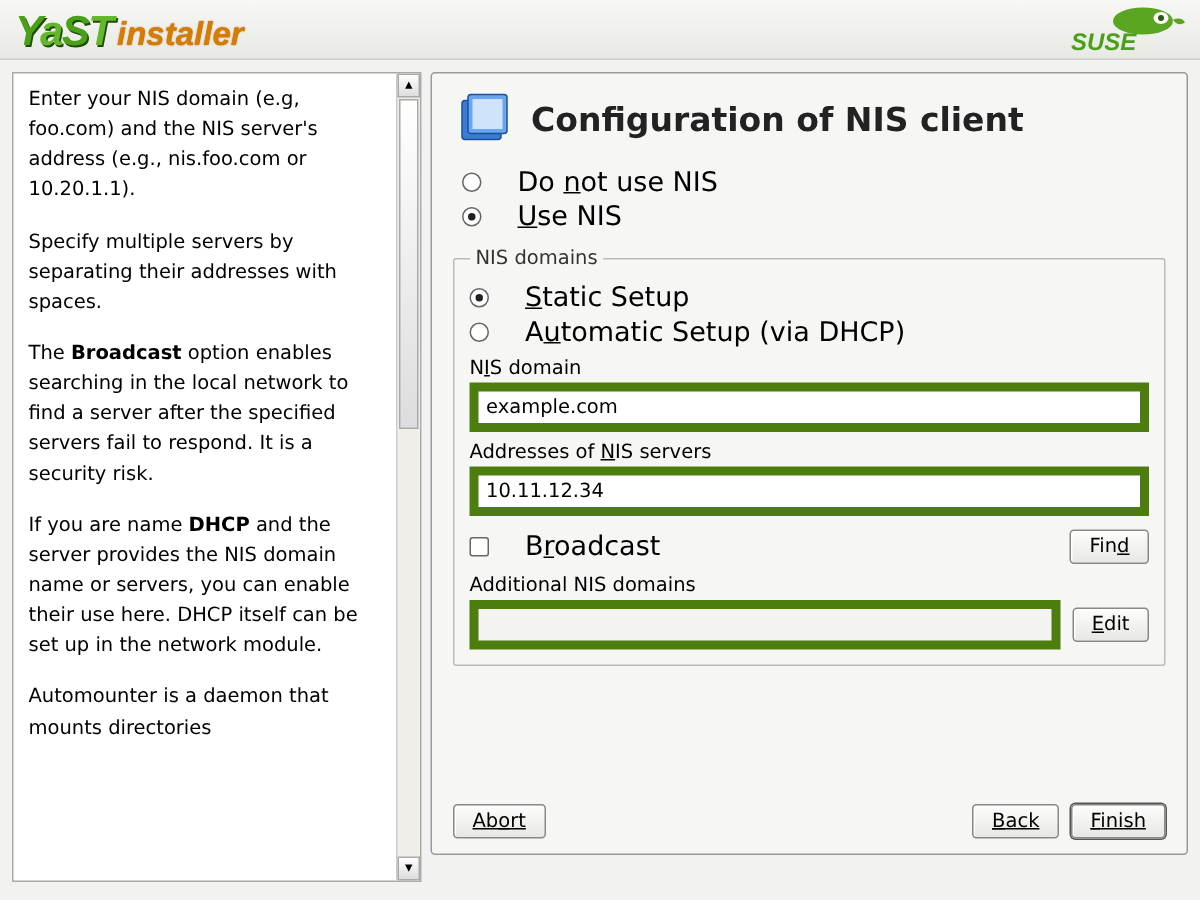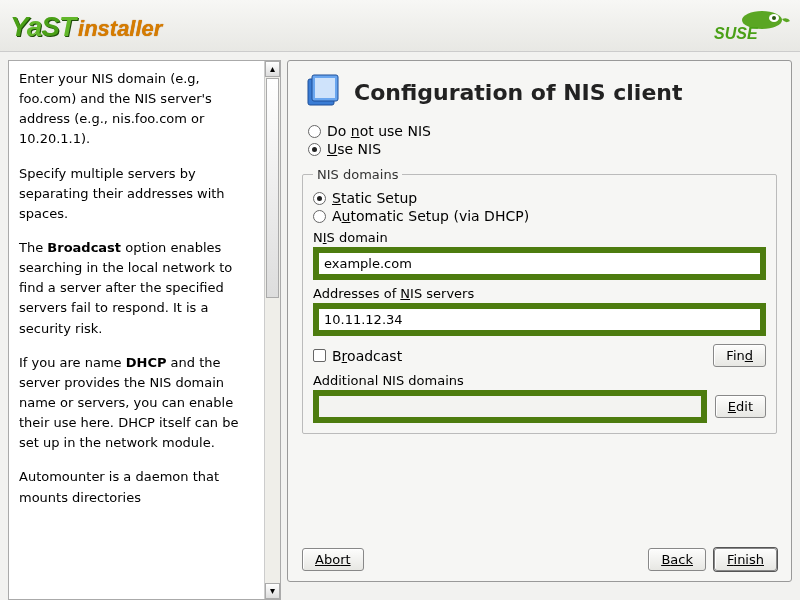--- a/index.html
+++ b/index.html
@@ -8,21 +8,21 @@
     padding: 0;
     width: 800px;
     height: 600px;
     font-family: "DejaVu Sans", Arial, sans-serif;
     font-size: 13px;
     background: #f2f2f0;
     overflow: hidden;
     position: relative;
   }
   .header {
-    height: 52px;
+    height: 40px;
     background: linear-gradient(#f7f7f5,#e8e8e4);
     display: flex;
     align-items: center;
     justify-content: space-between;
     padding: 2px 10px 0 10px;
     border-bottom: 1px solid #ccc;
   }
   .logo-yast {
     font-family: Arial, sans-serif;
     font-weight: 900;
@@ -100,21 +100,21 @@
     border:1px solid #999;
     background:#f6f6f4;
     border-radius:3px;
     padding:10px 14px 10px 14px;
     display:flex; flex-direction:column;
   }
   .title-row { display:flex; align-items:center; gap:10px; margin-bottom:8px; }
   .title {
     font-size:22px; font-weight:bold; color:#222;
   }
-  .radio-row, .check-row { display:flex; align-items:center; gap:6px; margin:2px 0; font-size:14px; }
+  .radio-row, .check-row { display:flex; align-items:center; gap:24px; margin:2px 0; font-size:18px; }
   .radio, .check {
     width:13px; height:13px; border:1px solid #666; background:#fff;
     display:inline-flex; align-items:center; justify-content:center;
     flex-shrink:0;
   }
   .radio { border-radius:50%; }
   .radio.sel::after { content:""; width:5px; height:5px; border-radius:50%; background:#222; }
   .check { border-radius:2px; }
   .check.sel::after { content:"✕"; font-size:11px; line-height:11px; font-weight:bold; }
   fieldset.group {

